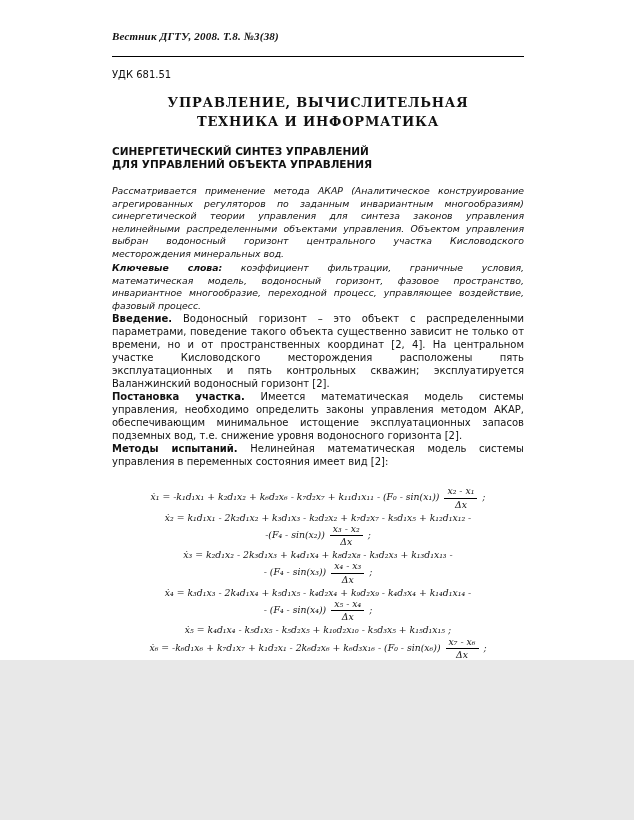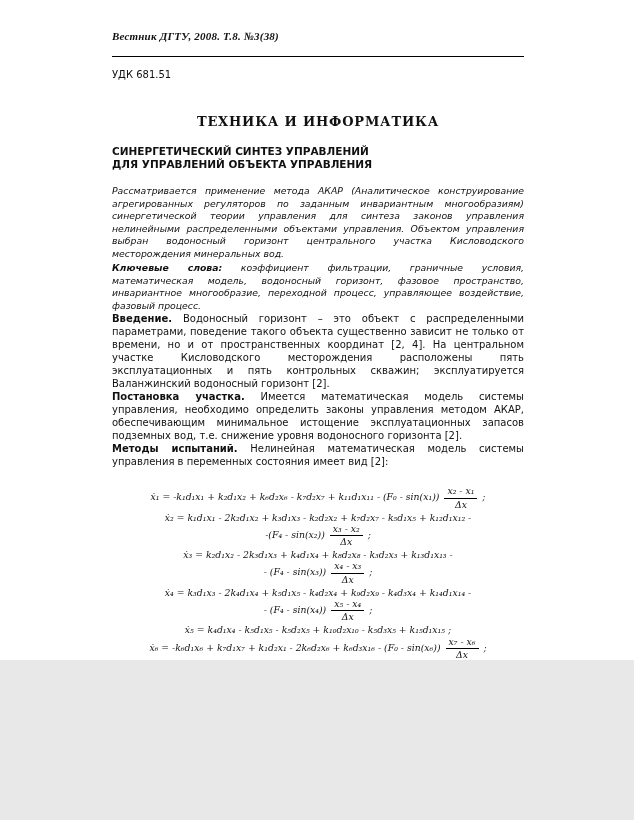--- a/index.html
+++ b/index.html
@@ -112,21 +112,21 @@
 <div class="page">
 
   <div class="journal-header">
     <span>Вестник ДГТУ, 2008. Т.8. №3(38)</span>
   </div>
 
   <hr class="header-rule">
 
   <div class="udk">УДК 681.51</div>
 
-  <h1 class="section-title"><br><span>ТЕХНИКА И ИНФОРМАТИКА</span></h1>
+  <h1 class="section-title"><span>УПРАВЛЕНИЕ, ВЫЧИСЛИТЕЛЬНАЯ</span><br><span>ТЕХНИКА И ИНФОРМАТИКА</span></h1>
 
 
   <h2 class="article-title"><span>СИНЕРГЕТИЧЕСКИЙ СИНТЕЗ УПРАВЛЕНИЙ</span><br><span>ДЛЯ УПРАВЛЕНИЙ ОБЪЕКТА УПРАВЛЕНИЯ</span></h2>
 
   <p class="abstract">Рассматривается применение метода АКАР (Аналитическое конструирование агрегированных регуляторов по заданным инвариантным многообразиям) синергетической теории управления для синтеза законов управления нелинейными распределенными объектами управления. Объектом управления выбран водоносный горизонт центрального участка Кисловодского месторождения минеральных вод.</p>
 
   <p class="keywords"><span class="kw-lead">Ключевые слова:</span><span> коэффициент фильтрации, граничные условия, математическая модель, водоносный горизонт, фазовое пространство, инвариантное многообразие, переходной процесс, управляющее воздействие, фазовый процесс.</span></p>
 
   <p class="body-par body-text"><span class="lead">Введение.</span><span> Водоносный горизонт – это объект с распределенными параметрами, поведение такого объекта существенно зависит не только от времени, но и от пространственных координат [2, 4]. На центральном участке Кисловодского месторождения расположены пять эксплуатационных и пять контрольных скважин; эксплуатируется Валанжинский водоносный горизонт [2].</span></p>
 

